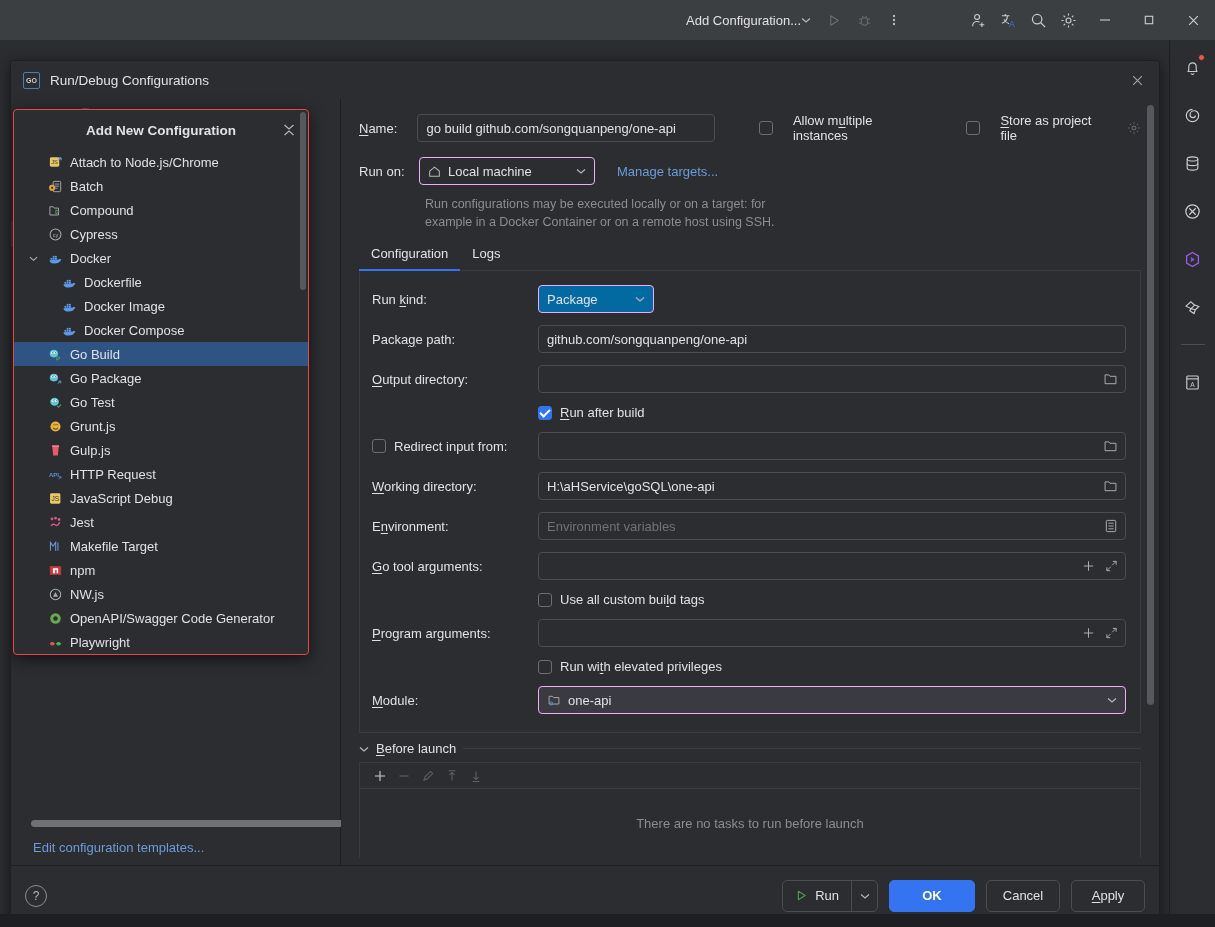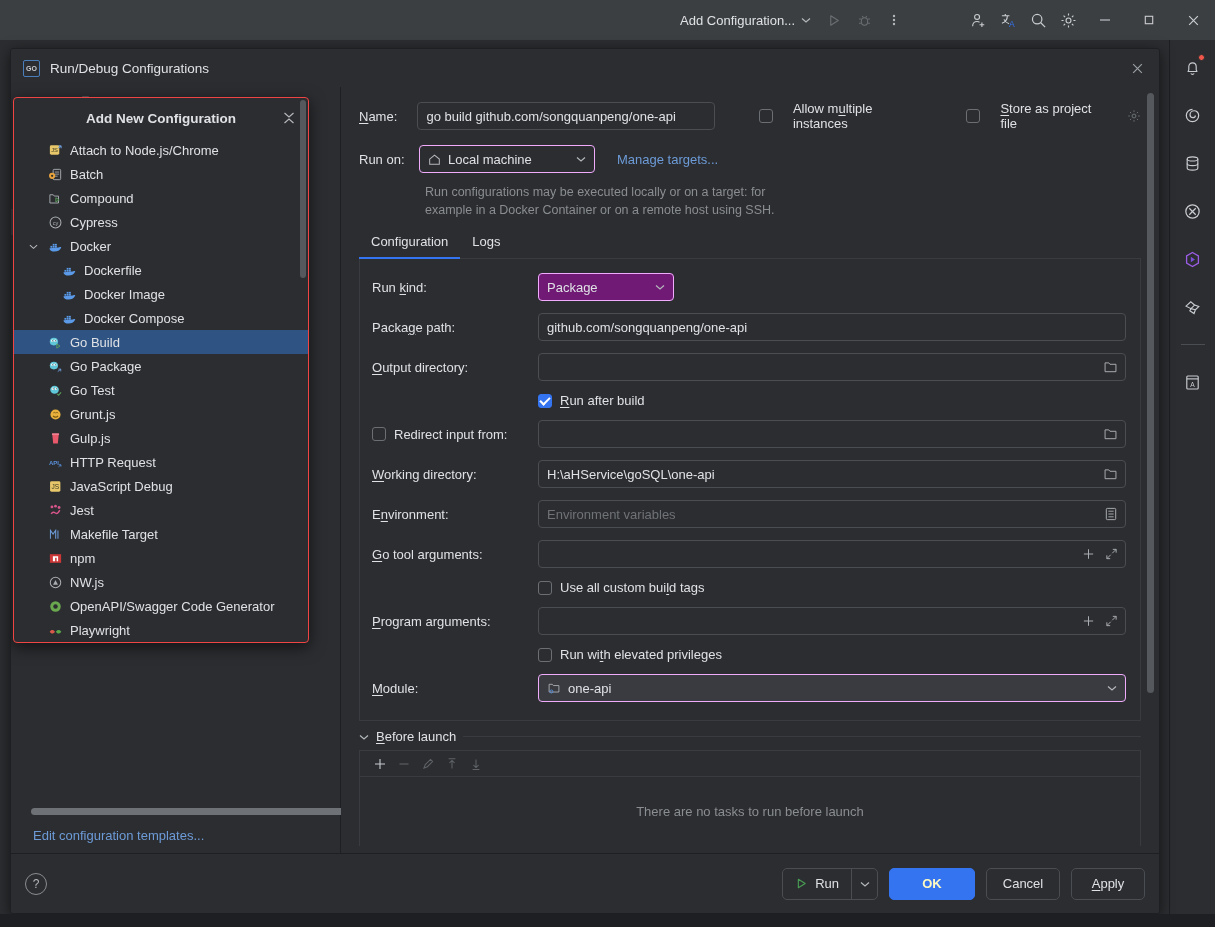--- a/index.html
+++ b/index.html
@@ -11,21 +11,21 @@
     color:#dfe1e5;
     position:relative;
   }
   
   #ide-topbar{
     position:absolute; left:0; top:0; width:1215px; height:40px;
     background:#3c3f41; display:flex; align-items:center;
   }
   #ide-topbar .spacer{flex:1;}
   .tb-run-cfg{
-    display:flex; align-items:center; gap:6px; color:#dfe1e5;
+    display:flex; align-items:center; color:#dfe1e5;
     font-size:13px; padding:4px 8px; border-radius:4px; cursor:pointer;
   }
   .tb-icon{
     width:30px;height:30px;display:flex;align-items:center;justify-content:center;
     cursor:pointer;border-radius:4px;
   }
   .tb-icon svg{display:block;}
   .win-btn{width:44px;height:40px;display:flex;align-items:center;justify-content:center;cursor:pointer;}
   
   #right-rail{
@@ -34,21 +34,21 @@
     display:flex; flex-direction:column; align-items:center; padding-top:12px; gap:18px;
   }
   #right-rail .rail-icon{width:30px;height:30px;display:flex;align-items:center;justify-content:center;cursor:pointer;position:relative;}
   #right-rail .rail-sep{width:24px;height:1px;background:#4a4d51;margin:4px 0;}
   .badge-dot{
     position:absolute;right:3px;top:2px;width:7px;height:7px;border-radius:50%;
     background:#f0574a;border:1px solid #2b2d30;
   }
   
   #dialog{
-    position:absolute; left:10px; top:48px; width:1150px; height:866px;
+    position:absolute; left:10px; top:60px; width:1150px; height:866px;
     background:#2b2d30; border:1px solid #1e1f22; border-radius:3px;
     box-shadow:0 3px 14px rgba(0,0,0,.55);
     display:flex; flex-direction:column; overflow:hidden;
   }
   #dlg-header{
     height:38px; display:flex; align-items:center; padding:0 8px 0 12px;
     background:#2b2d30; flex:none;
   }
   .go-badge{
     width:17px;height:17px;border:1px solid #4a7ebb;border-radius:2px;
@@ -667,21 +667,21 @@
         <div id="tabs">
           <div class="tab active">Configuration</div>
           <div class="tab">Logs</div>
         </div>
 
         <div id="cfg-box">
 
           <div class="frow">
             <label class="lbl">Run <span class="u">k</span>ind:</label>
             <div class="fctl">
-              <div class="drop" style="width:136px;background:#701a75;">
+              <div class="drop" style="width:116px;background:#0369a1;">
                 <span>Package</span>
                 <span class="cv">
                   <svg width="10" height="10" viewBox="0 0 10 10" style="display:block">
                       <path d="M1 3.5L5 7L9 3.5" stroke="#b4b7bb" stroke-width="1.2" fill="none"></path>
                     </svg>
                 </span>
               </div>
             </div>
           </div>
 

